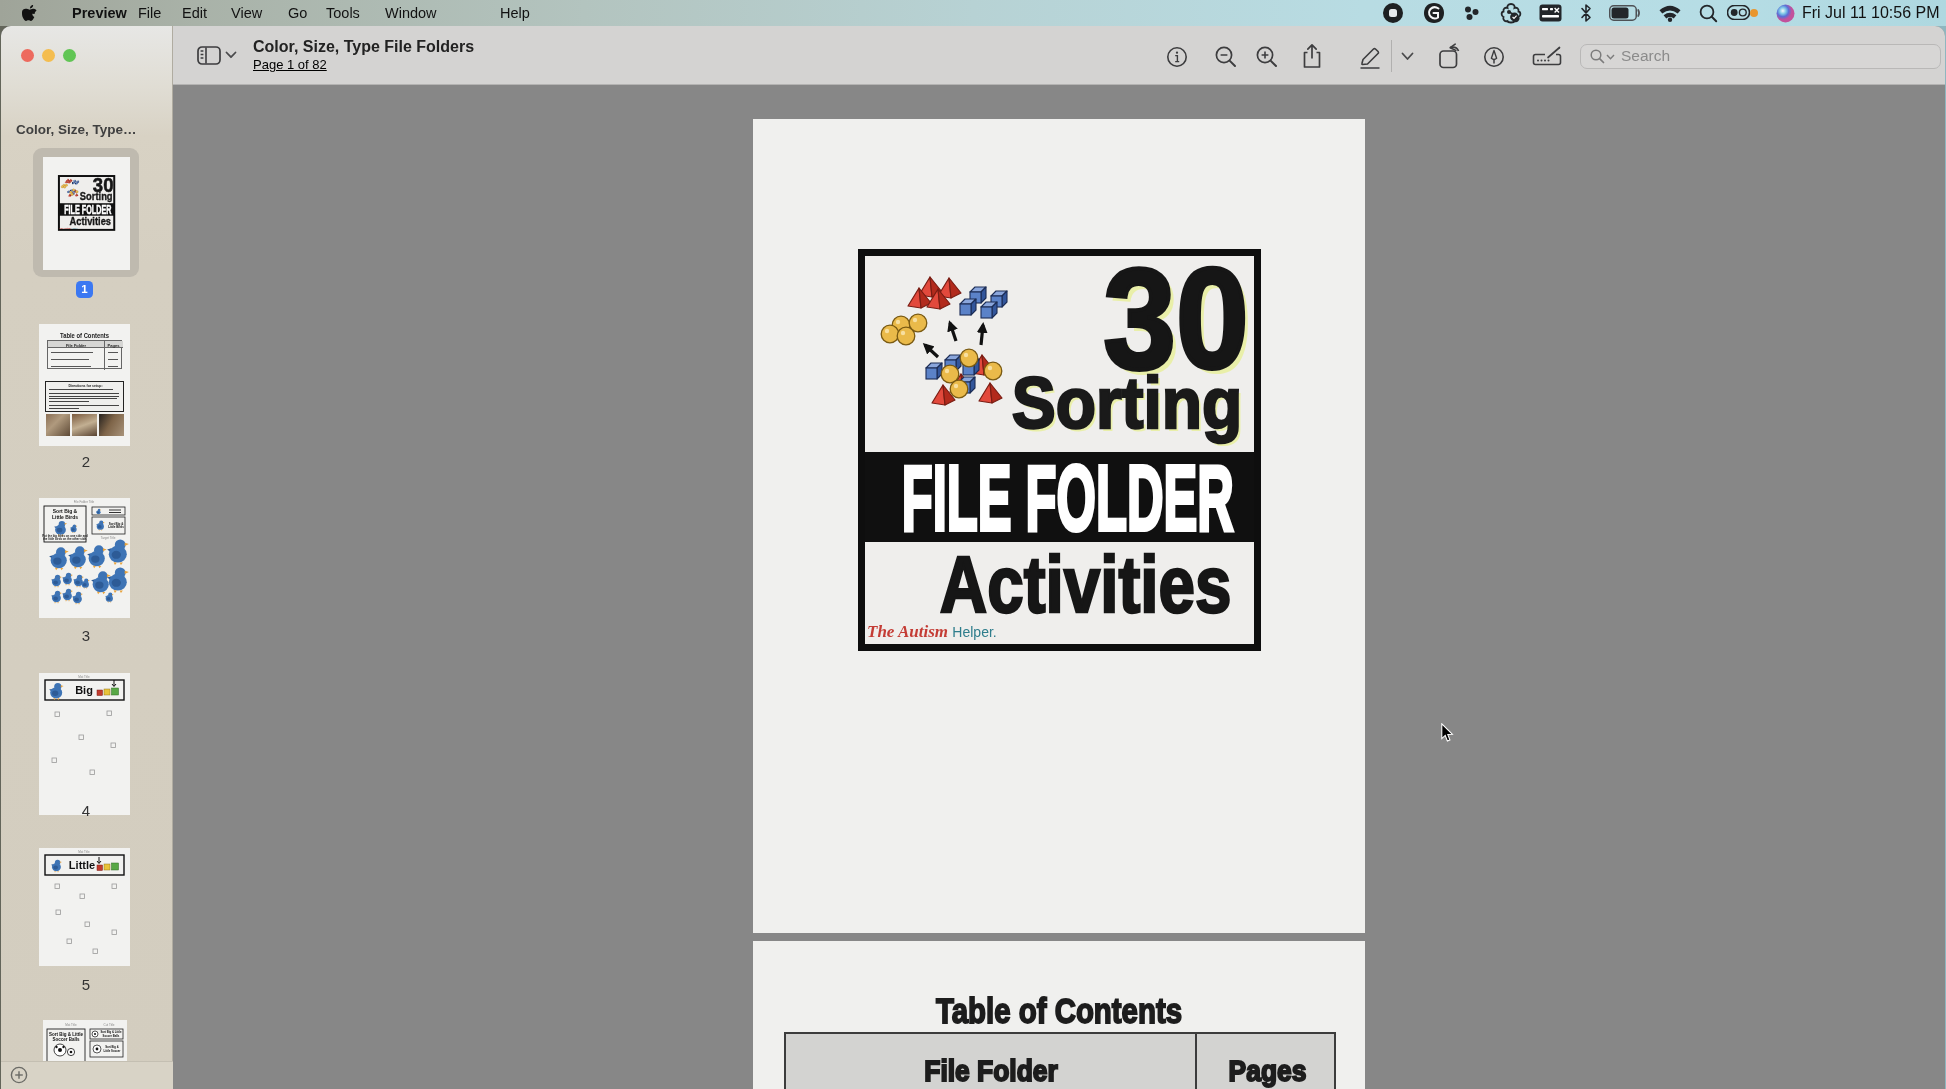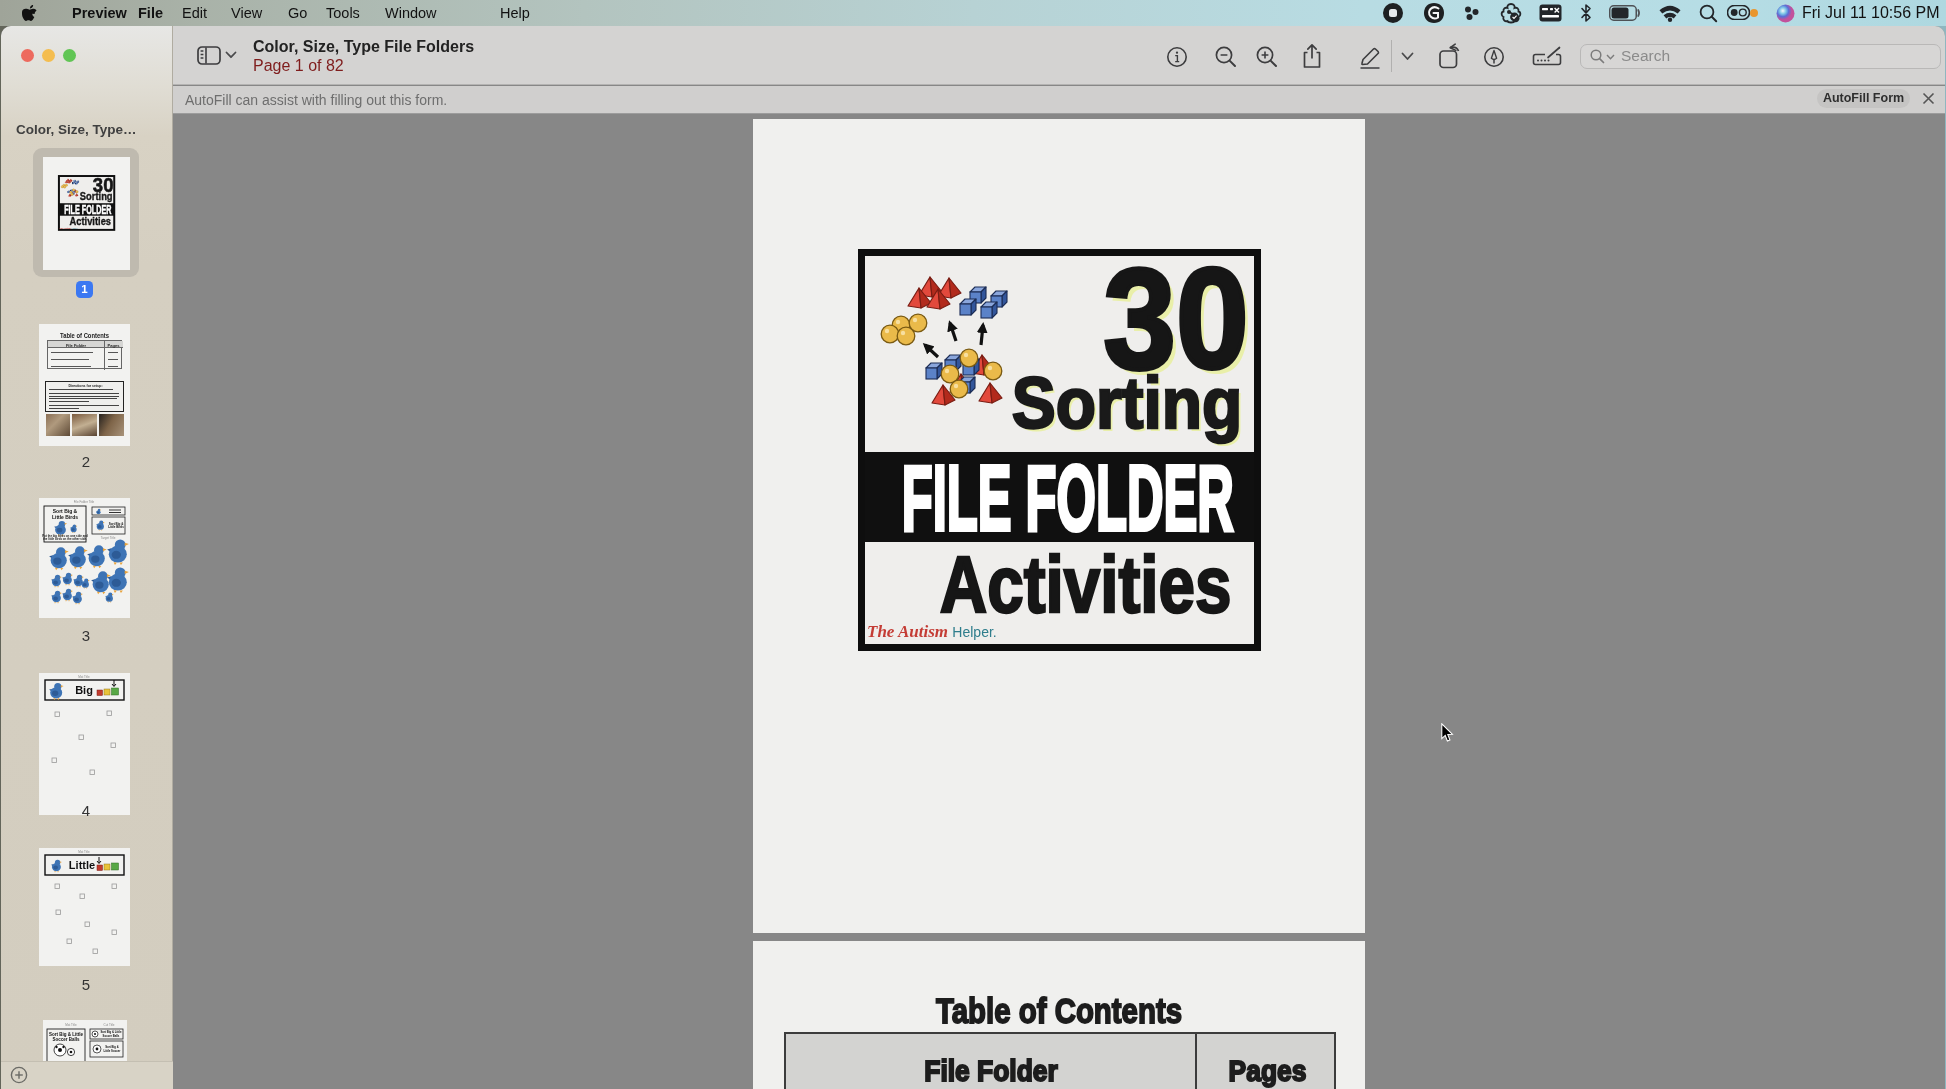--- a/index.html
+++ b/index.html
@@ -37,21 +37,21 @@
 </style>
 </head>
 <body>
 
 <div id="menubar">
   <svg class="mitem" style="left:22px; top:5px;" width="15" height="17" viewBox="0 0 15 17">
     <path fill="#111" d="M12.6 9.1c0-2.3 1.9-3.4 2-3.5-1.1-1.6-2.8-1.8-3.4-1.8-1.4-.15-2.8.85-3.5.85-.7 0-1.85-.83-3-.8C1.2 3.87.0 5.1.0 8.2c0 1.9.37 3.9 1.65 5.8.63.92 1.38 1.95 2.36 1.91.95-.04 1.3-.61 2.45-.61s1.47.61 2.47.59c1.02-.02 1.67-.93 2.3-1.85.72-1.06 1.02-2.09 1.04-2.14-.02-.01-2-.77-2-3.05z"></path>
     <path fill="#111" d="M10.3 2.3C10.84 1.65 11.2.75 11.1-.15c-.78.03-1.72.52-2.28 1.17-.5.58-.94 1.5-.82 2.38.87.07 1.76-.44 2.3-1.1z"></path>
   </svg>
   <span class="mitem bold" style="left:72px;text-align:right;">Preview</span>
-  <span class="mitem" style="left:138px;font-weight:bold;">File</span>
+  <span class="mitem" style="left:138px;">File</span>
   <span class="mitem" style="left:182px;">Edit</span>
   <span class="mitem" style="left:231px;">View</span>
   <span class="mitem" style="left:288px;">Go</span>
   <span class="mitem" style="left:326px;">Tools</span>
   <span class="mitem" style="left:385px;">Window</span>
   <span class="mitem" style="left:459px;margin-left:41px;">Help</span>
   <svg class="abs" style="left:1382px; top:2px;" width="22" height="22" viewBox="0 0 22 22">
     <circle cx="11" cy="11" r="10" fill="#1e2022"></circle>
     <rect x="7" y="7" width="8" height="8" rx="2.5" fill="#e8eaec"></rect>
   </svg>
@@ -335,21 +335,21 @@
       <rect x="1" y="1" width="22" height="17" rx="4" fill="none" stroke="#3d3d3f" stroke-width="1.7"></rect>
       <line x1="9" y1="1.5" x2="9" y2="17.5" stroke="#3d3d3f" stroke-width="1.6"></line>
       <line x1="3.6" y1="5" x2="6.4" y2="5" stroke="#3d3d3f" stroke-width="1.5"></line>
       <line x1="3.6" y1="8.5" x2="6.4" y2="8.5" stroke="#3d3d3f" stroke-width="1.5"></line>
       <line x1="3.6" y1="12" x2="6.4" y2="12" stroke="#3d3d3f" stroke-width="1.5"></line>
     </svg>
     <svg class="abs" style="left:52px; top:25px;" width="12" height="8" viewBox="0 0 12 8">
       <path d="M1.5 1.5 L6 6.2 L10.5 1.5" fill="none" stroke="#4a4a4c" stroke-width="1.8" stroke-linecap="round" stroke-linejoin="round"></path>
     </svg>
     <div class="abs" style="left:80px; top:12px; font-size:16px; font-weight:bold; color:#222;">Color, Size, Type File Folders</div>
-    <div class="abs" style="left:80px; top:31px; font-size:16px; color:#7f1d1d;">Page 1 of 82</div>
+    <div class="abs" style="left:80px; top:31px; font-size:13px; color:#000000;text-decoration:underline;">Page 1 of 82</div>
 
     <svg class="abs" style="left:993px; top:19.5px;" width="22" height="22" viewBox="0 0 22 22">
       <circle cx="11" cy="11" r="9.2" fill="none" stroke="#3d3d3f" stroke-width="1.6"></circle>
       <circle cx="11" cy="6.7" r="1.15" fill="#3d3d3f"></circle>
       <path d="M9.2 9.6 L11.4 9.6 L11.4 15.6 M9.2 15.6 L13.2 15.6" fill="none" stroke="#3d3d3f" stroke-width="1.4"></path>
     </svg>
 
     <svg class="abs" style="left:1042px; top:19.5px;" width="22" height="22" viewBox="0 0 22 22">
       <circle cx="9" cy="9" r="7.6" fill="none" stroke="#3d3d3f" stroke-width="1.7"></circle>
       <line x1="14.6" y1="14.6" x2="20" y2="20" stroke="#3d3d3f" stroke-width="2" stroke-linecap="round"></line>
@@ -403,27 +403,20 @@
     <svg class="abs" style="left:1417px; top:23px;" width="15" height="15" viewBox="0 0 15 15">
       <circle cx="6" cy="6" r="4.8" fill="none" stroke="#7c7c7c" stroke-width="1.5"></circle>
       <line x1="9.6" y1="9.6" x2="13.5" y2="13.5" stroke="#7c7c7c" stroke-width="1.7" stroke-linecap="round"></line>
     </svg>
     <svg class="abs" style="left:1433px; top:28px;" width="9" height="6" viewBox="0 0 9 6">
       <path d="M1 1 L4.5 4.7 L8 1" fill="none" stroke="#7c7c7c" stroke-width="1.4"></path>
     </svg>
     <div class="abs" style="left:1448px; top:21px; font-size:15.5px; color:#8b8b8b;">Search</div>
   </div>
 
-  <div id="autofillbar">
-    <span class="abs" style="left:12px; top:6px; font-size:14px; color:#6e6e6e;">AutoFill can assist with filling out this form.</span>
-    <div class="abs" style="left:1644px; top:2.5px; width:93px; height:19px; background:#c5c4c3; border-radius:9.5px; text-align:center; font-size:12.5px; font-weight:600; color:#2e2e2e; line-height:19px;">AutoFill Form</div>
-    <svg class="abs" style="left:1749px; top:6px;" width="13" height="13" viewBox="0 0 13 13">
-        <path d="M1.5 1.5 L11.5 11.5 M11.5 1.5 L1.5 11.5" stroke="#555" stroke-width="1.6"></path>
-      </svg>
-  </div>
 
   <div id="content"></div>
 
   <div class="page" id="page1" style="left:752px; top:93px; width:612px; height:814px;">
     <div class="cover" style="position:absolute; left:105px; top:130px; width:403px; height:402px; border:7px solid #0e0e0e; background:#efeeec;">
       <svg style="position:absolute; left:8px; top:8px;" width="150" height="150" viewBox="0 0 150 150">
         <defs>
           <g id="pyr">
             <polygon points="11,0 0,18 13,20" fill="#e2493c" stroke="#7a1d13" stroke-width="1.2" stroke-linejoin="round"></polygon>
             <polygon points="11,0 13,20 23,15" fill="#b22a1c" stroke="#7a1d13" stroke-width="1.2" stroke-linejoin="round"></polygon>

